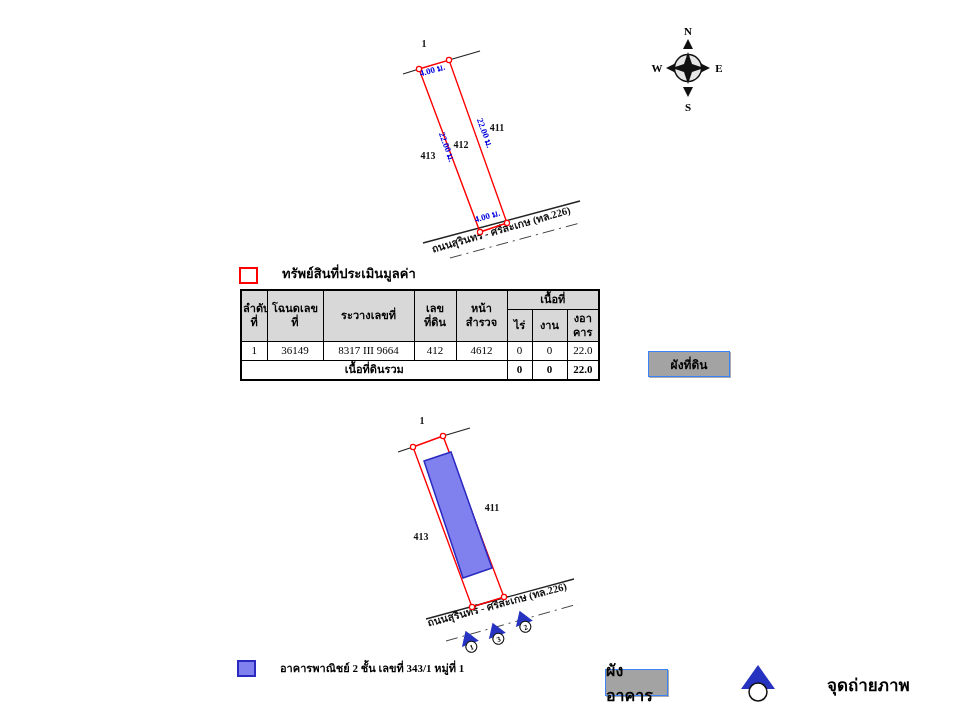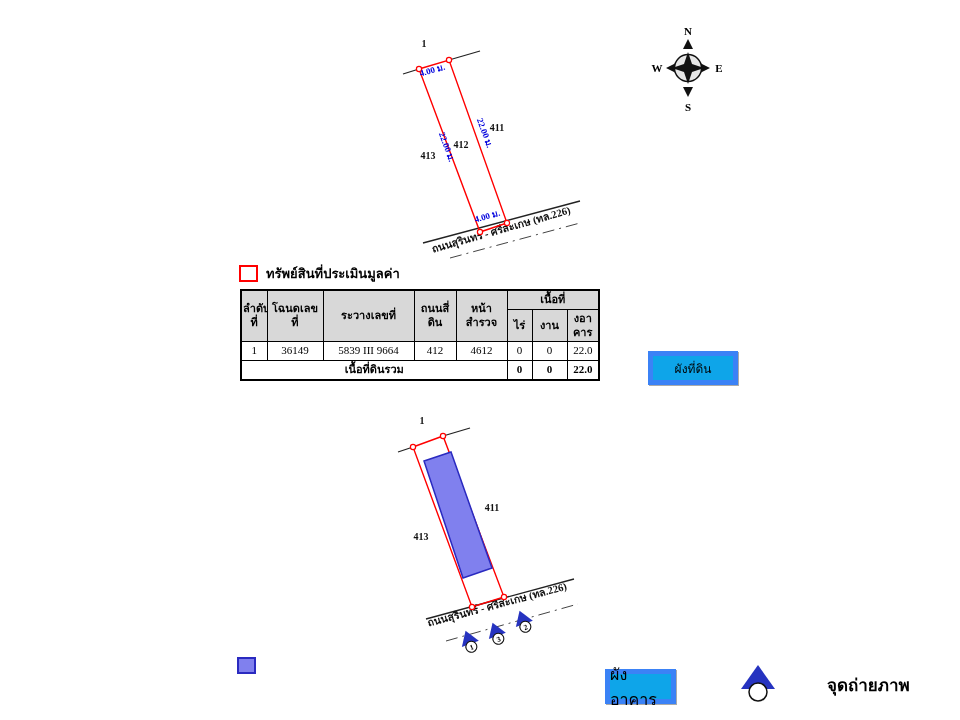--- a/index.html
+++ b/index.html
@@ -7,37 +7,37 @@
     position:relative;width:960px;height:720px;background:#ffffff;overflow:hidden;
     font-family:"Liberation Serif","DejaVu Serif",serif;color:#000;
   }
   .abs{position:absolute;}
   svg text{font-family:"Liberation Serif","DejaVu Serif",serif;}
   .dim{fill:#0000dd;font-size:9px;font-weight:bold;}
   .parcel{fill:#111;font-size:10px;font-weight:bold;}
   .roadname{fill:#111;font-size:10.5px;font-weight:bold;}
   .cornernum{fill:#111;font-size:10px;font-weight:bold;}
   
-  .legend-row{position:absolute;display:flex;align-items:center;}
+  .legend-row{position:absolute;display:flex;align-items:flex-end;gap:16px;}
   .swatch{width:19px;height:17px;box-sizing:border-box;}
   .swatch.red{border:2px solid #ff0000;background:#fff;}
   .swatch.blue{border:2px solid #2a2ac0;background:#8080ee;}
   .legend-text{margin-left:8px;font-weight:bold;}
   
   table.parcel-table{position:absolute;left:240px;top:289px;width:358px;border-collapse:collapse;
     border:2px solid #000;table-layout:fixed;}
   table.parcel-table th,table.parcel-table td{
     border:1px solid #000;text-align:center;vertical-align:middle;
     font-size:11px;padding:2px 1px;line-height:1.25;overflow:hidden;}
   table.parcel-table th{background:#d8d8d8;font-weight:bold;}
   table.parcel-table .pre{white-space:pre-line;}
   table.parcel-table tr.total td{font-weight:bold;margin-left:20px;}
   
-  .btn{position:absolute;background:#0ea5e9;border:5px solid #3b82f6;box-shadow:1px 1px 0 #aaa;
-    display:flex;align-items:center;justify-content:center;font-weight:400;cursor:pointer;
+  .btn{position:absolute;background:#a3a3a3;border:1px solid #3b82f6;box-shadow:1px 1px 0 #aaa;
+    display:flex;align-items:center;justify-content:center;font-weight:700;cursor:pointer;
     font-family:"Liberation Serif","DejaVu Serif",serif;}
   .photo-label{position:absolute;font-weight:bold;font-size:17px;margin-left:43px;}
 </style>
 </head>
 <body>
 
 <div class="page">
 
   <svg class="abs" style="left:645px;top:20px;" width="90" height="95" viewBox="0 0 90 95">
     <text x="43" y="15" text-anchor="middle" font-size="11" font-weight="bold">N</text>
@@ -92,35 +92,35 @@
         <col style="width:25px">
         <col style="width:35px">
         <col style="width:32px">
     </colgroup>
     <thead>
       <tr>
         <th rowspan="2" class="pre">ลำดับ
 ที่</th>
         <th rowspan="2">โฉนดเลขที่</th>
         <th rowspan="2">ระวางเลขที่</th>
-        <th rowspan="2">ถนนสี่ดิน</th>
+        <th rowspan="2">เลขที่ดิน</th>
         <th rowspan="2">หน้าสำรวจ</th>
         <th colspan="3">เนื้อที่</th>
       </tr>
       <tr>
         <th>ไร่</th>
         <th>งาน</th>
         <th>งอาคาร</th>
       </tr>
     </thead>
     <tbody>
       <tr>
         <td>1</td>
         <td>36149</td>
-        <td>5839 III 9664</td>
+        <td>8317 III 9664</td>
         <td>412</td>
         <td>4612</td>
         <td>0</td>
         <td>0</td>
         <td>22.0</td>
       </tr>
       <tr class="total">
         <td colspan="5">เนื้อที่ดินรวม</td>
         <td>0</td>
         <td>0</td>
@@ -164,20 +164,21 @@
     </g>
     <g transform="translate(144,213) rotate(-20)">
       <polygon points="0,-13 -9,1 9,1" fill="#2633c0"></polygon>
       <circle cx="0" cy="4" r="5.5" fill="#fff" stroke="#111" stroke-width="1.1"></circle>
       <text x="0" y="7" text-anchor="middle" font-size="7.5" font-weight="bold">2</text>
     </g>
   </svg>
 
   <div class="legend-row" style="left:237px;top:657px;">
     <div class="swatch blue"></div>
+    <div class="legend-text" style="font-size:11px;margin-top:2px;">อาคารพาณิชย์ 2 ชั้น เลขที่ 343/1 หมู่ที่ 1</div>
   </div>
 
   <div class="btn" style="left:605px;top:669px;width:61px;height:25px;font-size:16px;">ผังอาคาร</div>
 
   <svg class="abs" style="left:735px;top:661px;" width="46" height="45" viewBox="0 0 46 45">
     <polygon points="23,4 6,28 40,28" fill="#2633c0"></polygon>
     <circle cx="23" cy="31" r="9" fill="#fff" stroke="#111" stroke-width="1.5"></circle>
   </svg>
   <div class="photo-label" style="left:784px;top:671px;">จุดถ่ายภาพ</div>
 

